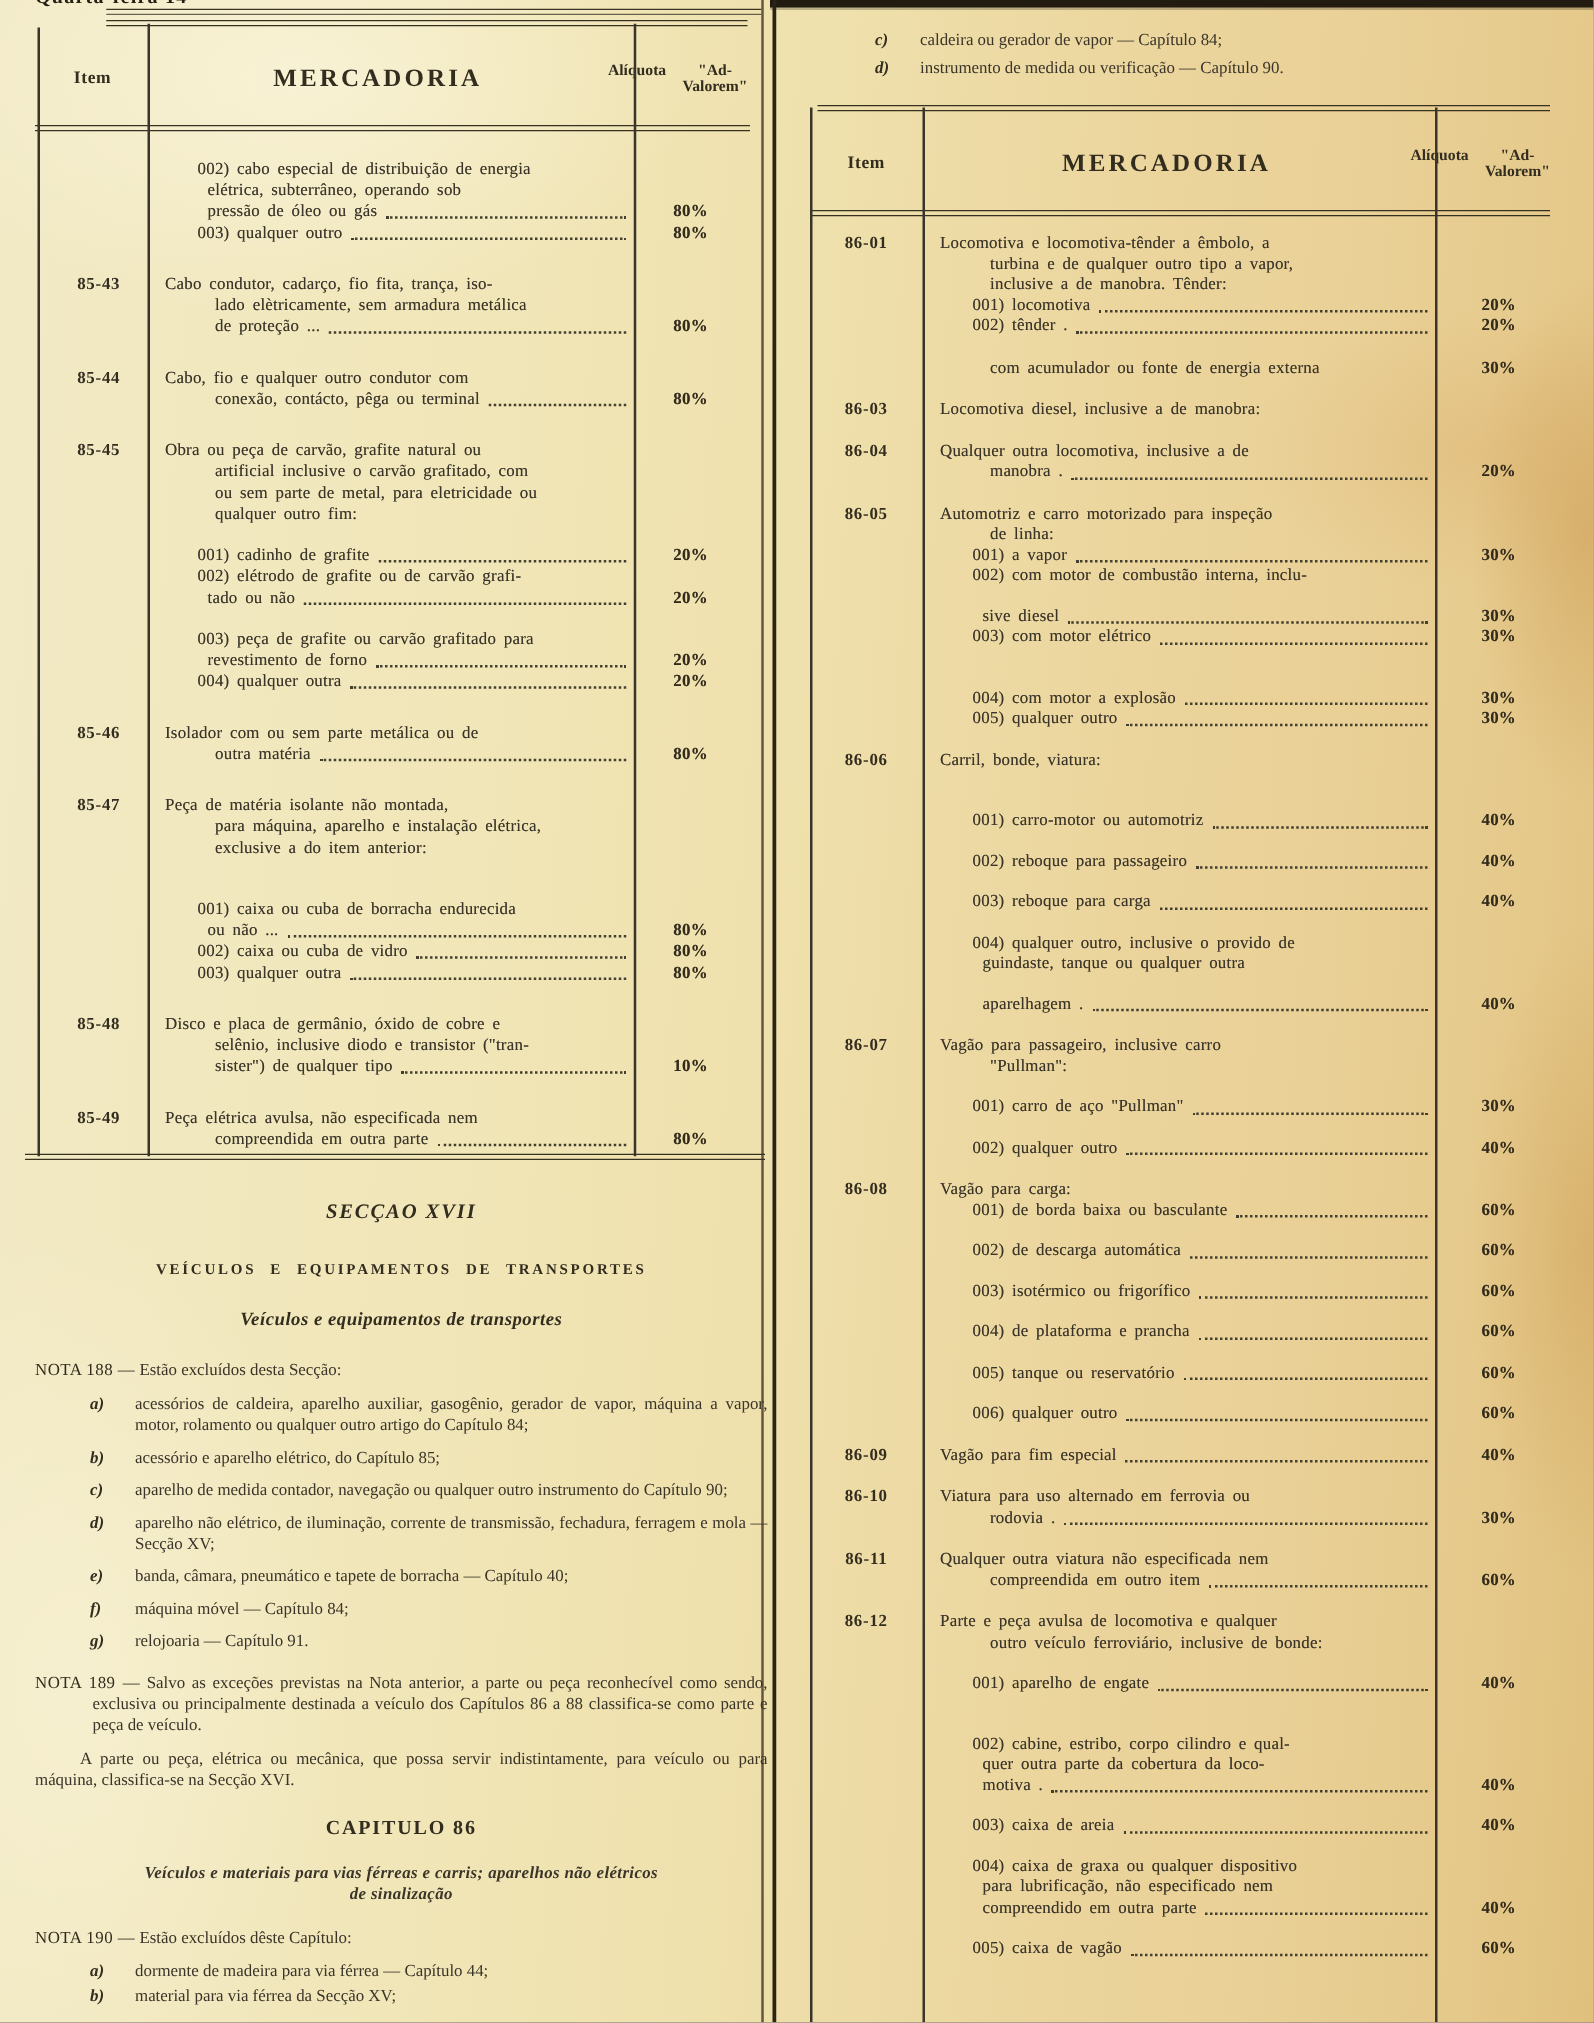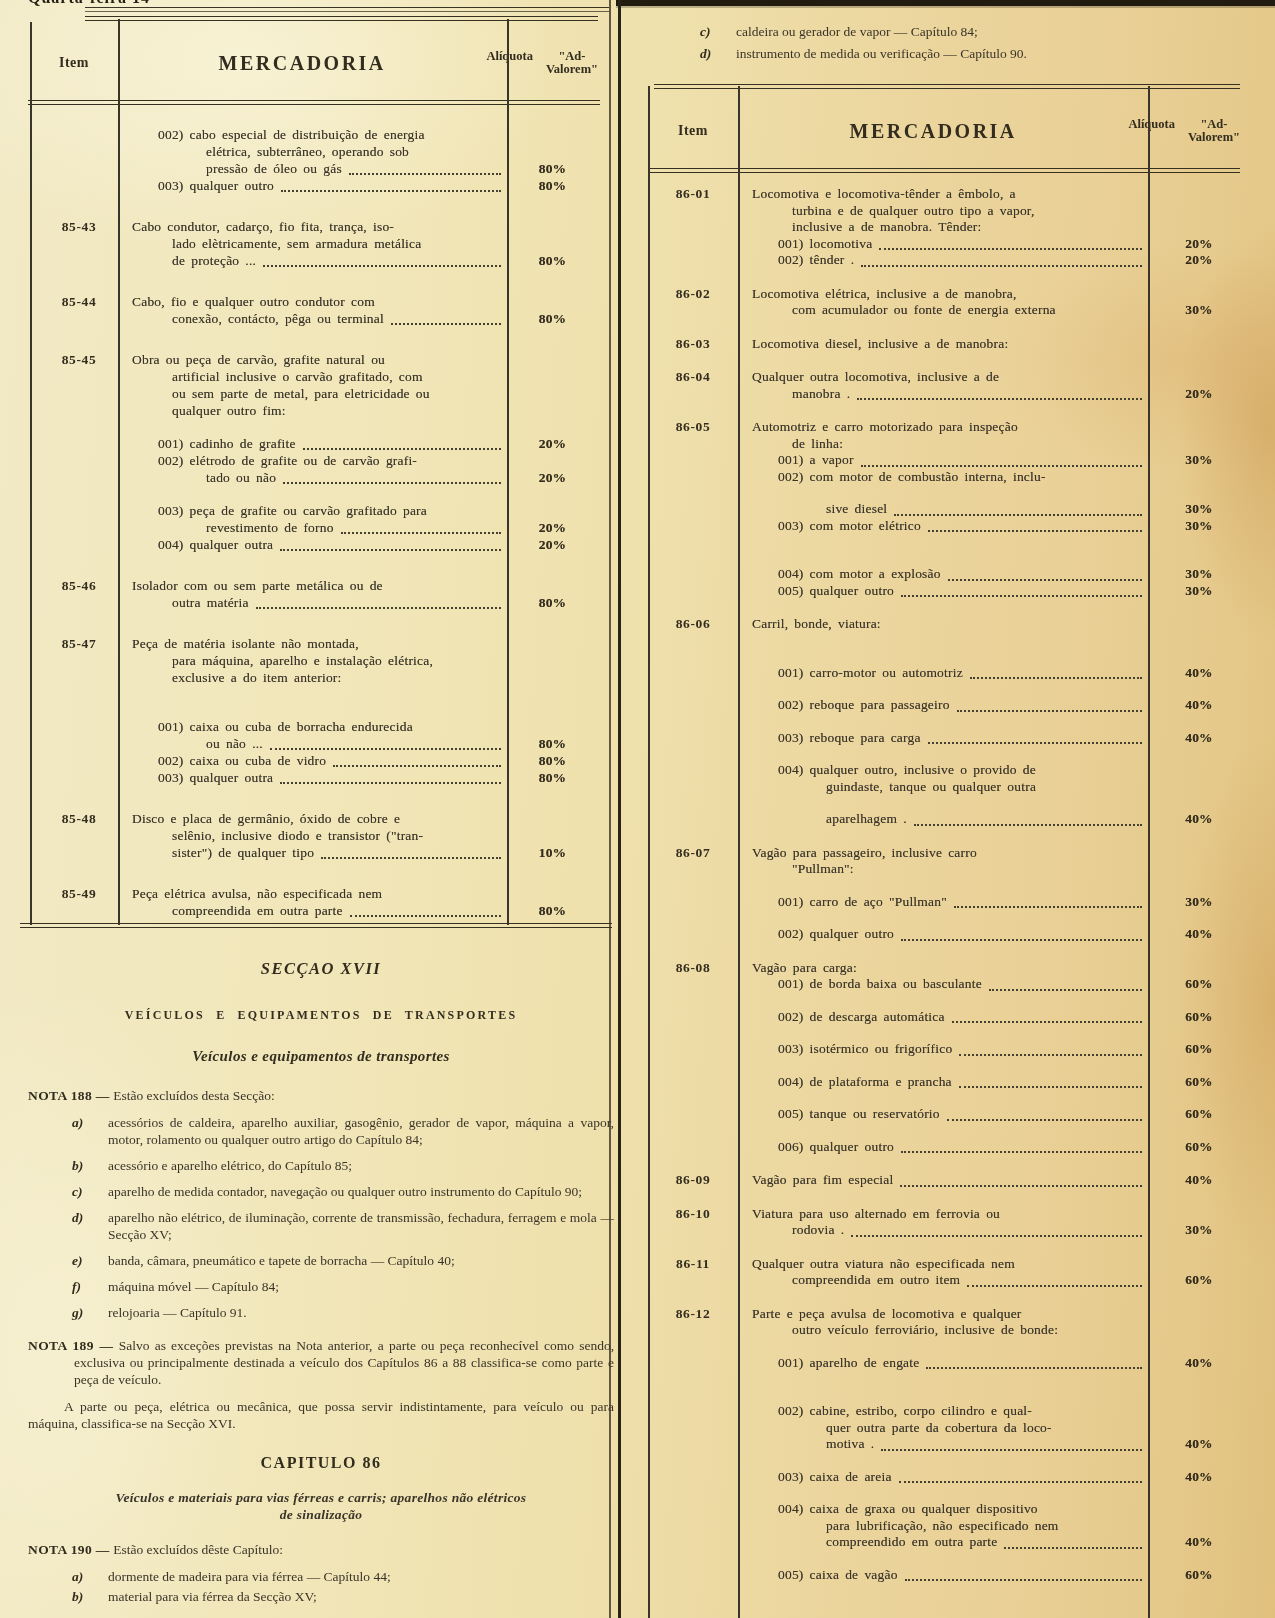--- a/index.html
+++ b/index.html
@@ -41,35 +41,35 @@
   .rtable .tbody{top:96px;padding-top:6px;}
   .trow{margin-bottom:24px;}
   .rtable .trow{margin-bottom:17px;}
   .tline{display:flex;align-items:flex-start;line-height:17px;letter-spacing:.2px;word-spacing:2.5px;}
   .rtable .tline{line-height:16.5px;}
   .islot{flex:0 0 88px;text-align:center;font-weight:700;letter-spacing:.6px;color:#332d1f;padding-left:10px;}
   .rtable .islot{flex-basis:90px;padding-left:0;}
   .ltxt{flex:1 1 auto;display:flex;min-width:0;padding-left:14px;}
   .ltxt.ind1{padding-left:54px;}
   .ltxt.ind2{padding-left:40px;}
-  .ltxt.ind3{padding-left:88px;}
+  .ltxt.ind3{padding-left:48px;}
   .ltxt.blank{height:16px;}
   .lt{white-space:pre-wrap;text-shadow:0 0 .5px rgba(58,52,40,.55);}
   .dots{flex:1 1 auto;min-width:10px;align-self:flex-end;height:12px;margin:0 6px 2px 7px;border-bottom:2.2px dotted #44402f;}
   .fill{flex:1 1 auto;}
   .pslot{flex:0 0 91px;text-align:center;font-weight:700;color:#332c1c;text-shadow:0 0 .5px rgba(51,44,28,.5);}
   .rtable .pslot{flex-basis:92px;padding-left:10px;}
   
   .lsection{position:absolute;left:28px;top:938px;width:586px;font-size:13.5px;line-height:17px;}
   .lsection h2,.lsection h3,.lsection h4{margin:0;text-align:center;color:#332d1f;}
   .seccao{margin-top:22px!important;font-style:italic;font-size:16.5px;letter-spacing:1.5px;}
   .caps{margin-top:30px!important;font-size:12px;letter-spacing:2.2px;word-spacing:6px;}
   .ital{margin-top:24px!important;font-style:italic;font-size:15px;font-weight:700;letter-spacing:.4px;}
   .nota{margin:22px 0 0 0;padding-left:46px;text-indent:-46px;text-align:justify;}
-  .nlabel{font-weight:700;letter-spacing:.4px;color:#332d1f;}
+  .nlabel{font-weight:400;letter-spacing:.4px;color:#332d1f;}
   .nitems{margin-top:10px;}
   .nitem{display:flex;margin:9px 0 0 44px;}
   .nitem .nk{flex:0 0 36px;font-weight:700;font-style:italic;color:#332d1f;}
   .nitem .nt{flex:1;text-align:justify;}
   .nitems.tight .nitem{margin-top:3px;}
   .nota-cont{margin:10px 0 0 0;text-indent:36px;text-align:justify;}
   .capit{margin-top:22px!important;font-size:16px;letter-spacing:1.5px;}
   .capdesc{margin:18px 0 0 0;text-align:center;font-style:italic;font-weight:700;letter-spacing:.3px;}
   
   .rnotes{position:absolute;left:648px;top:18px;width:575px;font-size:13.5px;line-height:16px;}
@@ -503,27 +503,20 @@
             <span class="islot"></span>
             <span class="ltxt ind2">
               <span class="lt">002) tênder .</span>
               <span class="dots"></span>
             </span>
             <span class="pslot">20%</span>
           </div>
         </div>
         <div class="trow">
           <div class="tline">
-            <span class="islot">86-02</span>
-            <span class="ltxt ind0">
-              <span class="lt">Locomotiva elétrica, inclusive a de manobra,</span>
-            </span>
-            <span class="pslot"></span>
-          </div>
-          <div class="tline">
             <span class="islot"></span>
             <span class="ltxt ind1">
               <span class="lt">com acumulador ou fonte de energia externa</span>
               <span class="fill"></span>
             </span>
             <span class="pslot">30%</span>
           </div>
         </div>
         <div class="trow">
           <div class="tline">

